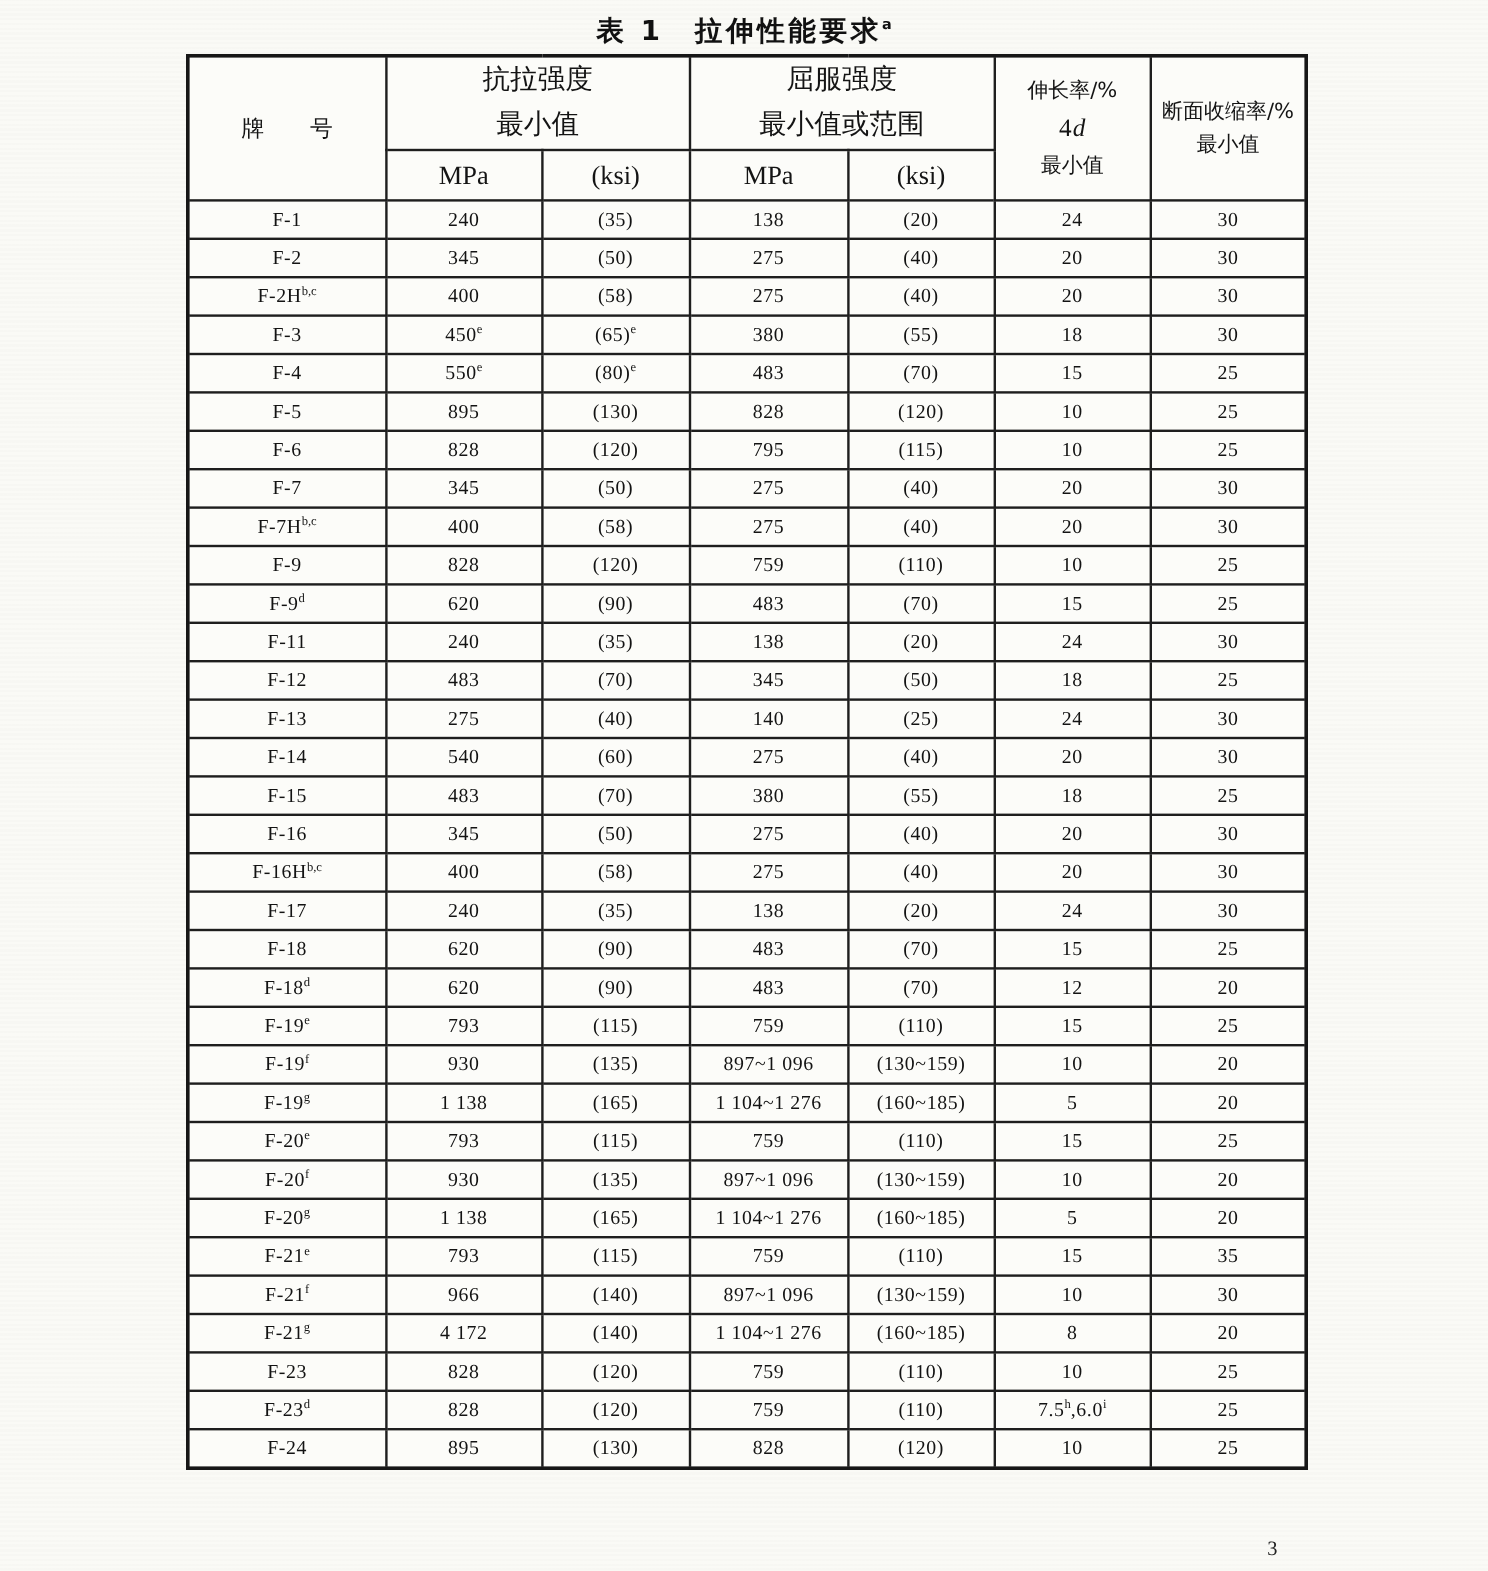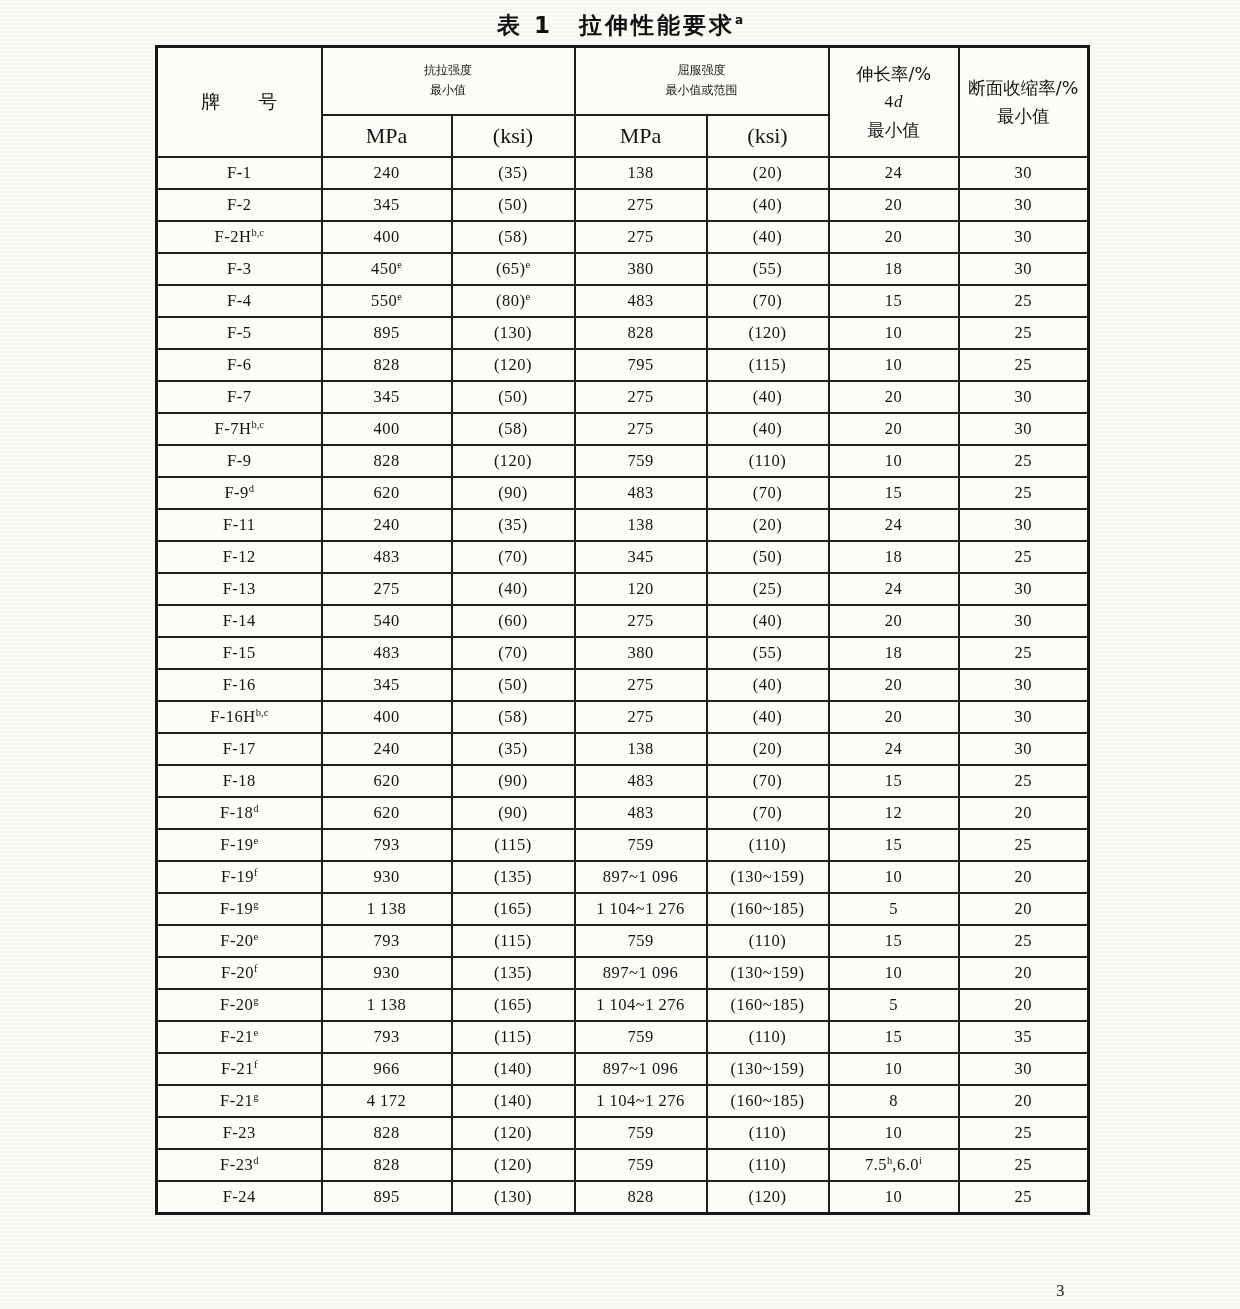--- a/index.html
+++ b/index.html
@@ -64,35 +64,35 @@
     font-weight: normal;
     font-family: "DejaVu Sans", "Liberation Sans", sans-serif;
     color: #141414;
   }
   th.grade-h {
     font-size: 19px;
     white-space: pre;
   }
   th.group-h {
     height: 66px;
-    font-size: 12px;
+    font-size: 23px;
     line-height: 1.65;
   }
   th.tall-h {
     font-size: 17.5px;
     line-height: 1.6;
   }
   th.unit-h {
     height: 40px;
     font-size: 22px;
     font-family: "Liberation Serif", "DejaVu Serif", serif;
   }
   .var-line {
     font-family: "Liberation Serif", "DejaVu Serif", serif;
-    font-size: 17px;
+    font-size: 21px;
   }
   .var-line i {
     font-style: italic;
     padding-left: 1px;
   }
 
   tbody td {
     height: 30px;
     font-size: 16.5px;
     letter-spacing: 0.5px;
@@ -276,21 +276,21 @@
           <td>(70)</td>
           <td>345</td>
           <td>(50)</td>
           <td>18</td>
           <td>25</td>
         </tr>
         <tr>
           <td>F-13</td>
           <td>275</td>
           <td>(40)</td>
-          <td>120</td>
+          <td>140</td>
           <td>(25)</td>
           <td>24</td>
           <td>30</td>
         </tr>
         <tr>
           <td>F-14</td>
           <td>540</td>
           <td>(60)</td>
           <td>275</td>
           <td>(40)</td>

